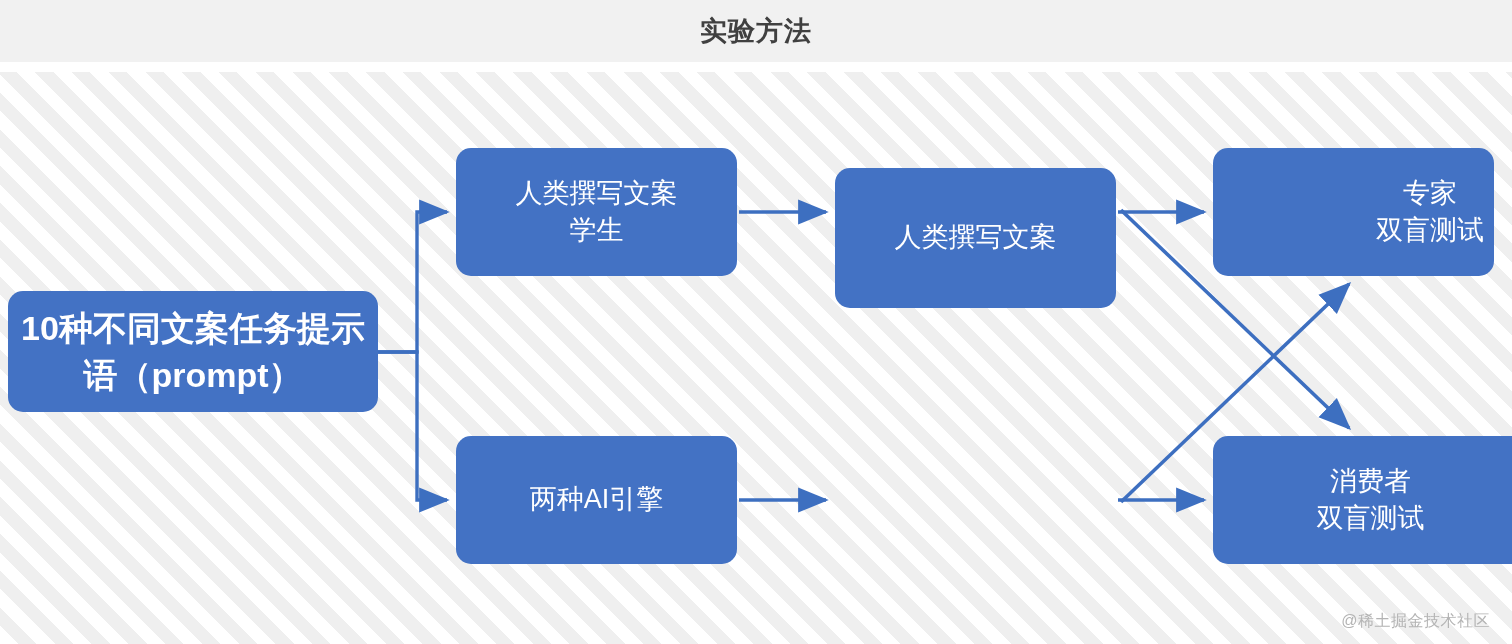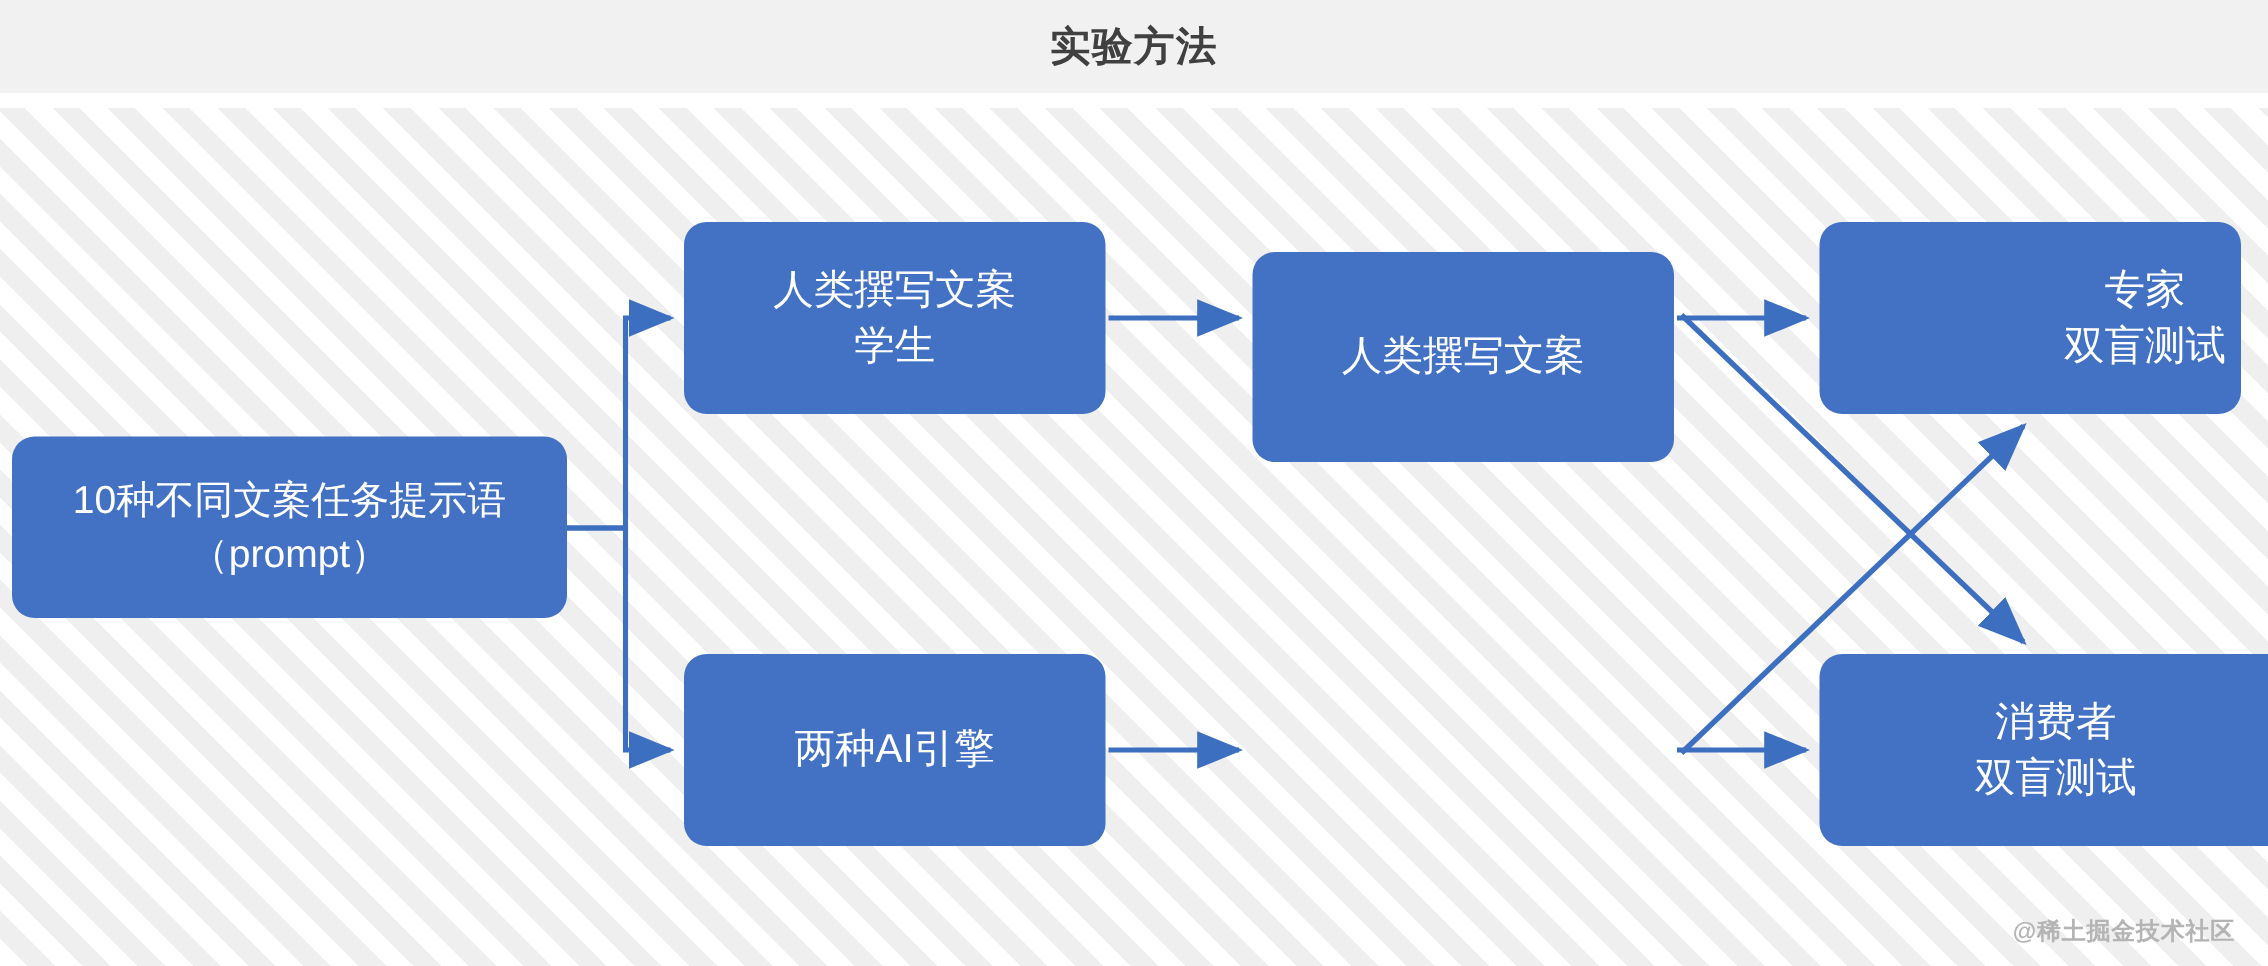--- a/index.html
+++ b/index.html
@@ -83,38 +83,37 @@
   }
   .node-label {
     font-size: 27px;
     line-height: 1.38;
     color: #ffffff;
     white-space: pre-line;
     font-family: "Liberation Sans", "DejaVu Sans", sans-serif;
   }
 
   #node-prompt      { left: 8px;    top: 219px; width: 370px; height: 121px; }
-  #node-prompt .node-label { font-size: 26px; font-weight: normal; }
+  #node-prompt .node-label { font-size: 34px; font-weight: bold; }
   #node-students    { left: 456px;  top: 76px;  width: 281px; height: 128px; }
   #node-ai-engines  { left: 456px;  top: 364px; width: 281px; height: 128px; }
   #node-human-copy  { left: 835px;  top: 76px;  width: 281px; height: 140px; margin-top: 20px; }
   #node-ai-copy     { left: 835px;  top: 364px; width: 281px; height: 128px; }
   #node-expert-test { left: 1213px; top: 76px;  width: 281px; height: 128px; justify-content: flex-end; }
   #node-consumer-test { left: 1213px; top: 364px; width: 315px; height: 128px; }
 
   
   .watermark {
     position: absolute;
     right: 22px;
     bottom: 12px;
     font-size: 16px;
     color: #b4b4b4;
     letter-spacing: 0.5px;
     font-family: "Liberation Sans", "DejaVu Sans", sans-serif;
-    font-weight: bold;
   }
 </style>
 </head>
 <body>
 
 <div id="slide">
 
   <div class="header-bar">
     <div class="header-title">实验方法</div>
   </div>

